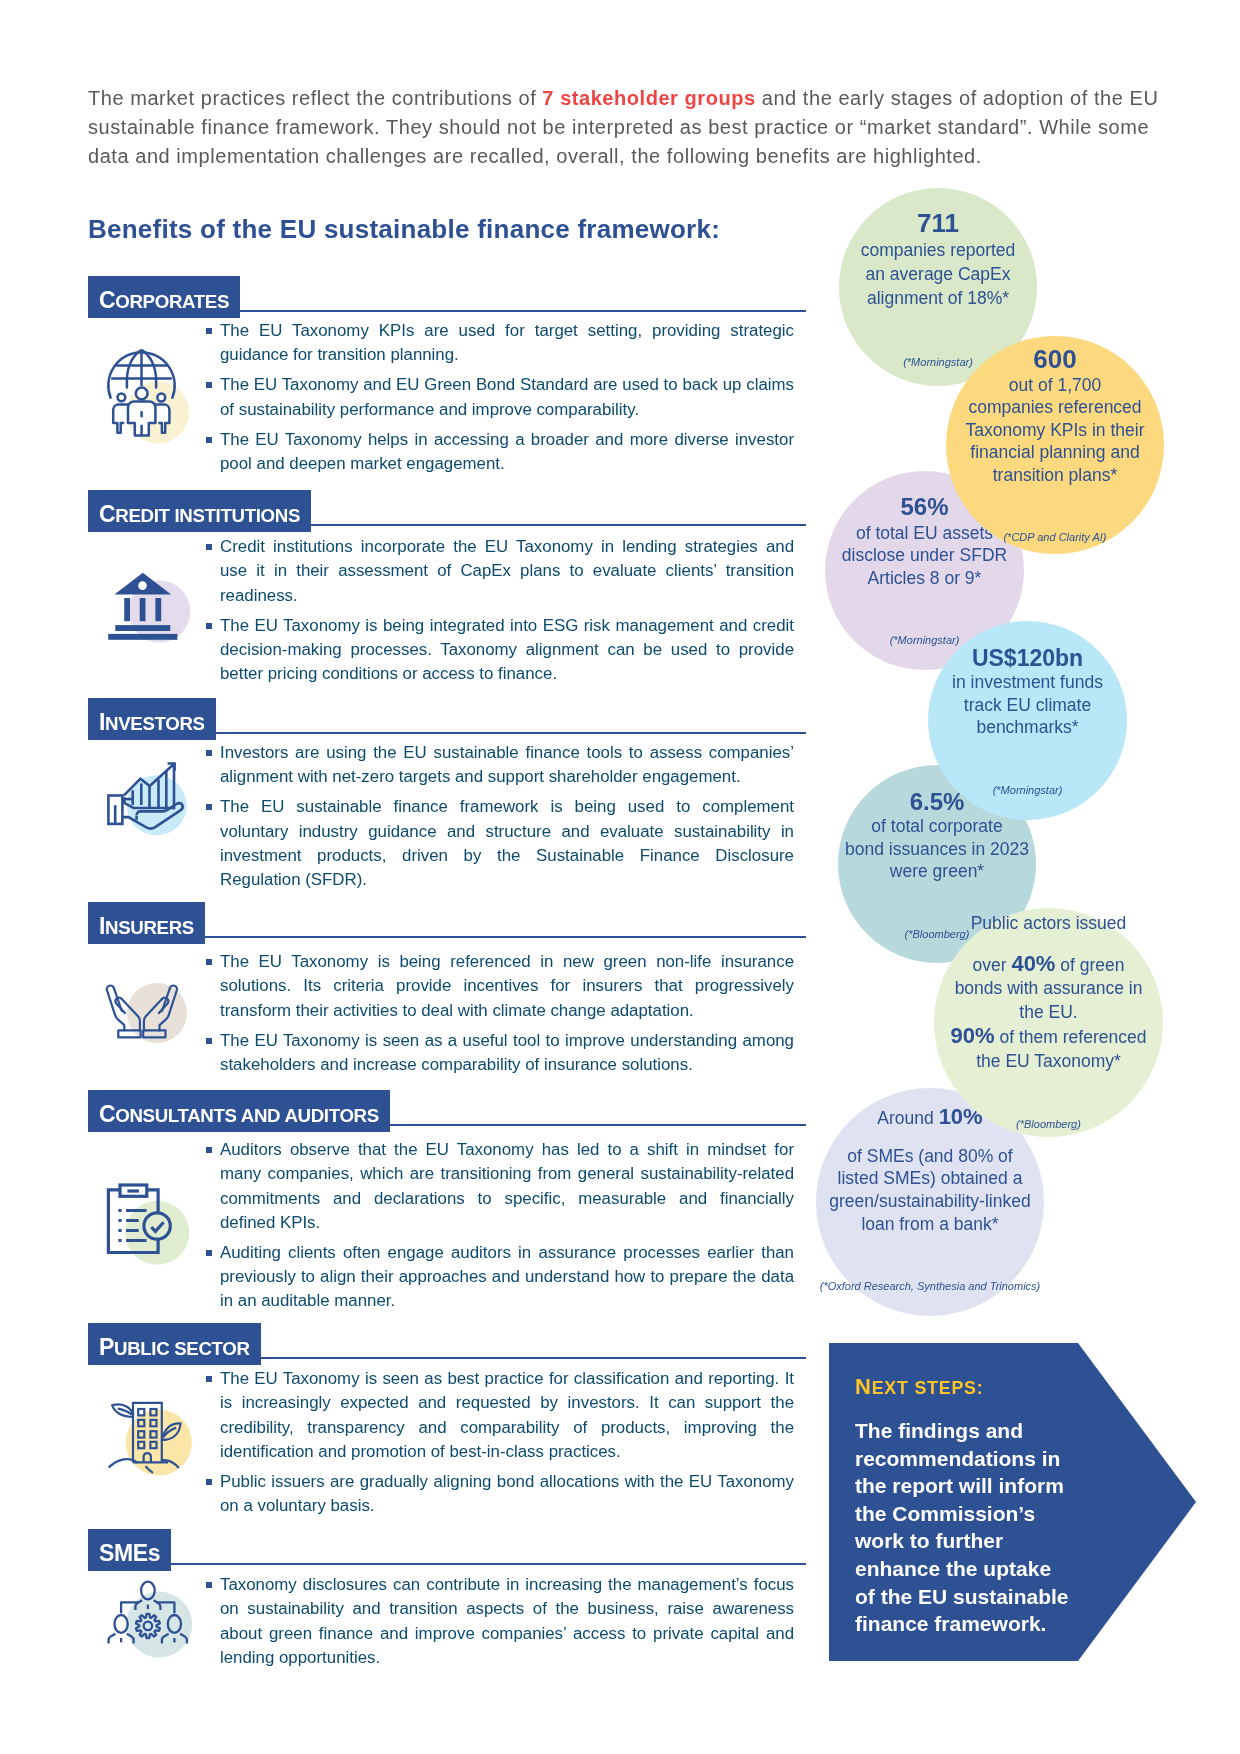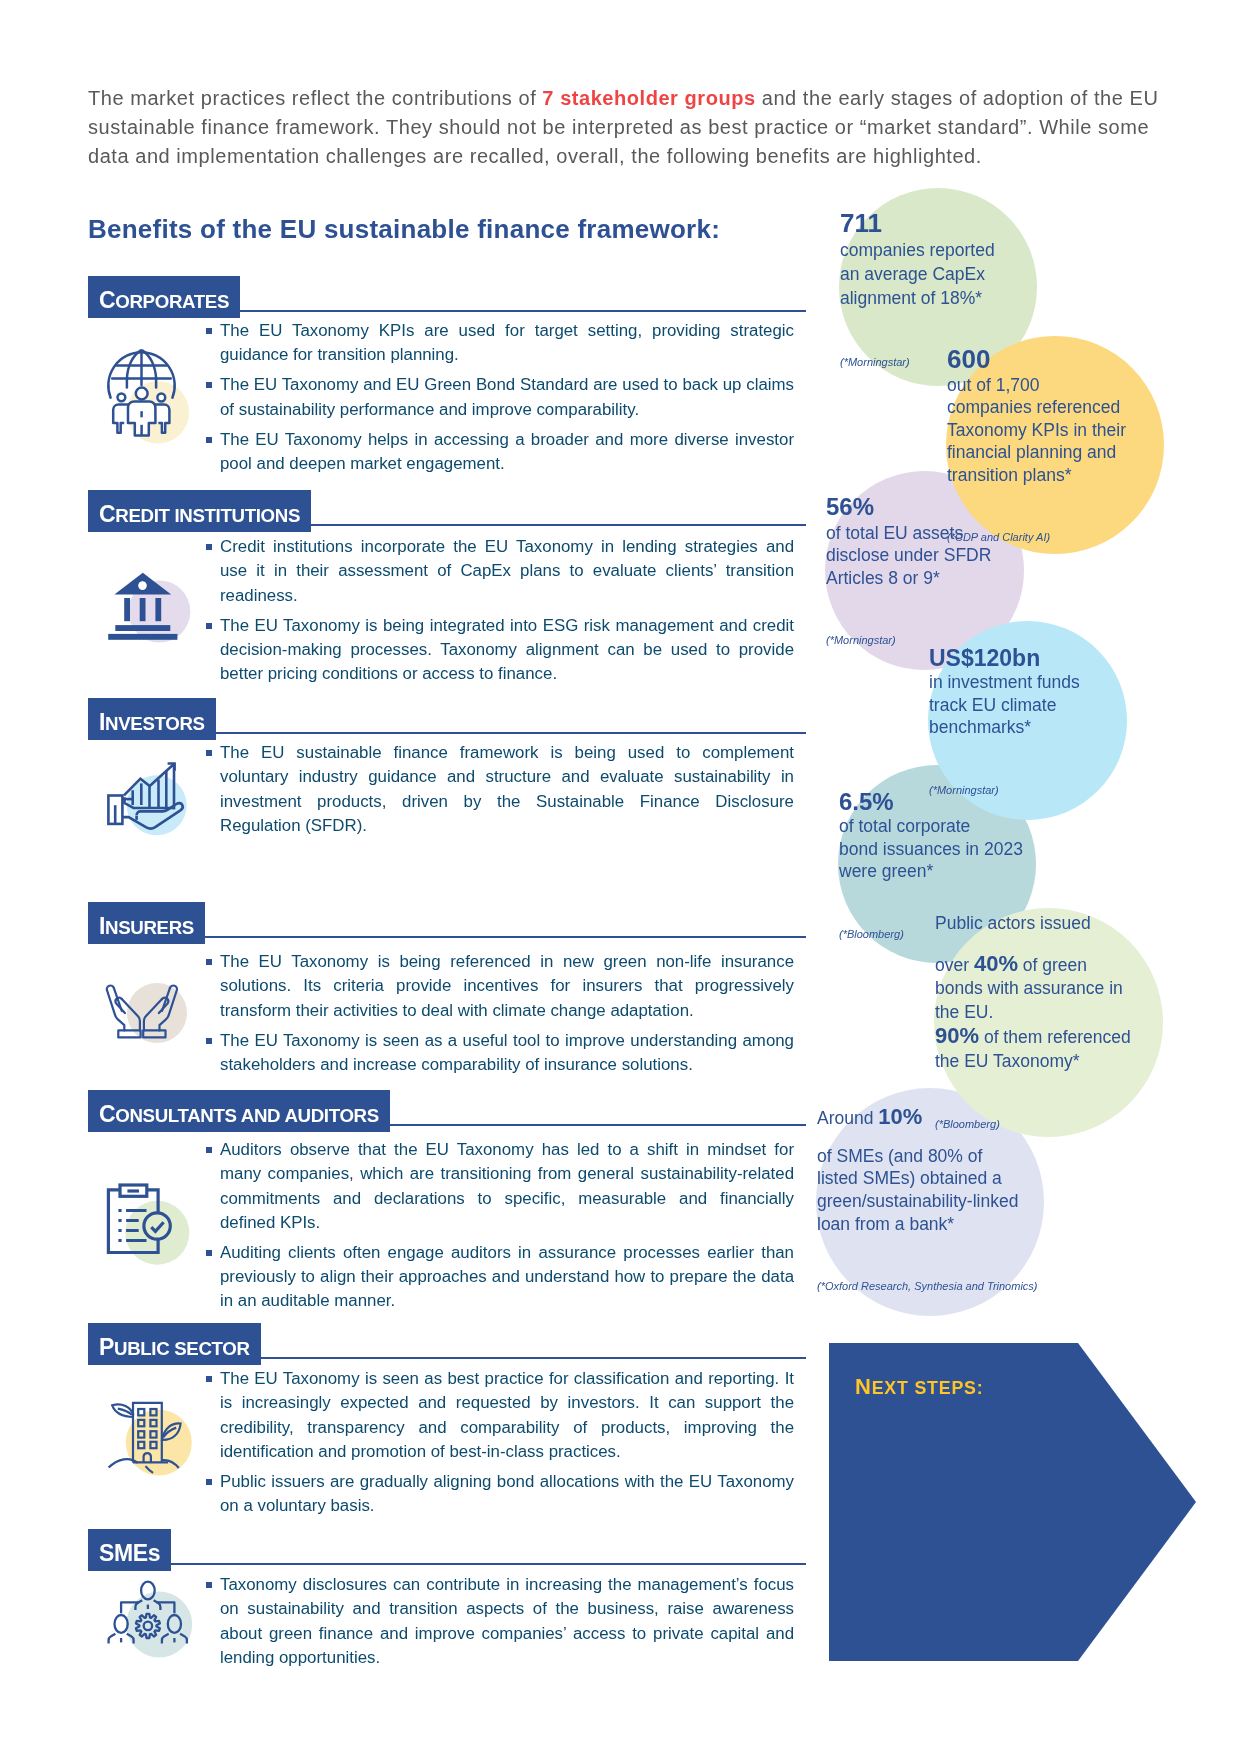--- a/index.html
+++ b/index.html
@@ -31,21 +31,21 @@
   ul.bullets{position:absolute;left:118px;top:0;width:588px;margin:0;padding:0;
              list-style:none;}
   ul.bullets li{position:relative;color:#0c4a6e;font-size:16.85px;line-height:24.3px;
                 text-align:justify;text-justify:inter-word;margin:0 0 5.7px 0;padding-left:14px;}
   ul.bullets li:last-child{margin-bottom:0;}
   ul.bullets li:before{content:"";position:absolute;left:0;top:9px;width:6px;height:6px;
                        background:#2d5193;}
 
   
   .bubble{position:absolute;border-radius:50%;display:flex;align-items:center;
-          justify-content:center;text-align:left;color:#2d5193;line-height:26px;
+          justify-content:center;text-align:center;color:#2d5193;line-height:26px;
           font-size:19px;}
   .bubble .inner{width:100%;padding:0 1px;box-sizing:border-box;}
   .bubble .ln,.bubble .src{display:block;}
   .bubble .src{font-style:italic;font-size:11px;margin-top:40px;}
   .bubble b{font-weight:bold;font-size:22px;}
   .bubble .big{font-weight:bold;font-size:26px;line-height:34px;display:block;}
   .bubble i{font-style:italic;}
 
   
   .arrow{position:absolute;left:829px;top:1343px;width:367px;height:318px;
@@ -144,20 +144,21 @@
               <path d="M86 23.3v45"></path>
               <path d="M36.5 56.2v5.9l9 4.9h41"></path>
               <rect x="20.4" y="54.5" width="14" height="28.4"></rect>
               <path d="M27.2 64.2v18.7"></path>
               <path d="M34.4 58.1h11.3"></path>
               <path d="M48.6 74.2a3.8 3.8 0 0 1 3.8-3.8h22c2.4 0 4-.8 5.8-2l8.2-5.4c2.4-1.6 4.9-1 5.9 1 .9 1.9.2 4-1.9 5.3L67.2 86.2c-3.2 2-5.7 2-8.9.2L40.6 76.1h-6.2"></path>
               <path d="M48.6 74.7v4.2"></path>
             </g>
           </svg></div>
         <ul class="bullets" style="top: 43px;">
+          <li>Investors are using the EU sustainable finance tools to assess companies’ alignment with net-zero targets and support shareholder engagement.</li>
           <li>The EU sustainable finance framework is being used to complement voluntary industry guidance and structure and evaluate sustainability in investment products, driven by the Sustainable Finance Disclosure Regulation (SFDR).</li>
         </ul>
       </div>
       <div class="sect" style="top: 902px;">
         <div class="band">
           <span class="lbl"><span>I</span><span class="sc">NSURERS</span></span>
         </div>
         <div class="rule"></div>
         <div class="icon" style="left: 0px; top: 48px;"><svg width="118" height="130" viewBox="0 0 118 130" aria-hidden="true">
             <circle cx="69" cy="63" r="30" fill="#e7e1da"></circle>
@@ -331,14 +332,15 @@
           <span class="ln">listed SMEs) obtained a</span>
           <span class="ln">green/sustainability-linked</span>
           <span class="ln">loan from a bank*</span>
           <span class="src"><i>(*Oxford Research, Synthesia and Trinomics)</i></span>
         </div>
       </div>
     </div>
 
   <div class="arrow"></div>
   <div class="arrow-ttl"><span>N</span><span class="sc">EXT STEPS:</span></div>
+  <div class="arrow-txt">The findings and recommendations in the report will inform the Commission’s work to further enhance the uptake of the EU sustainable finance framework.</div>
 
 </div>
 
 </body></html>

